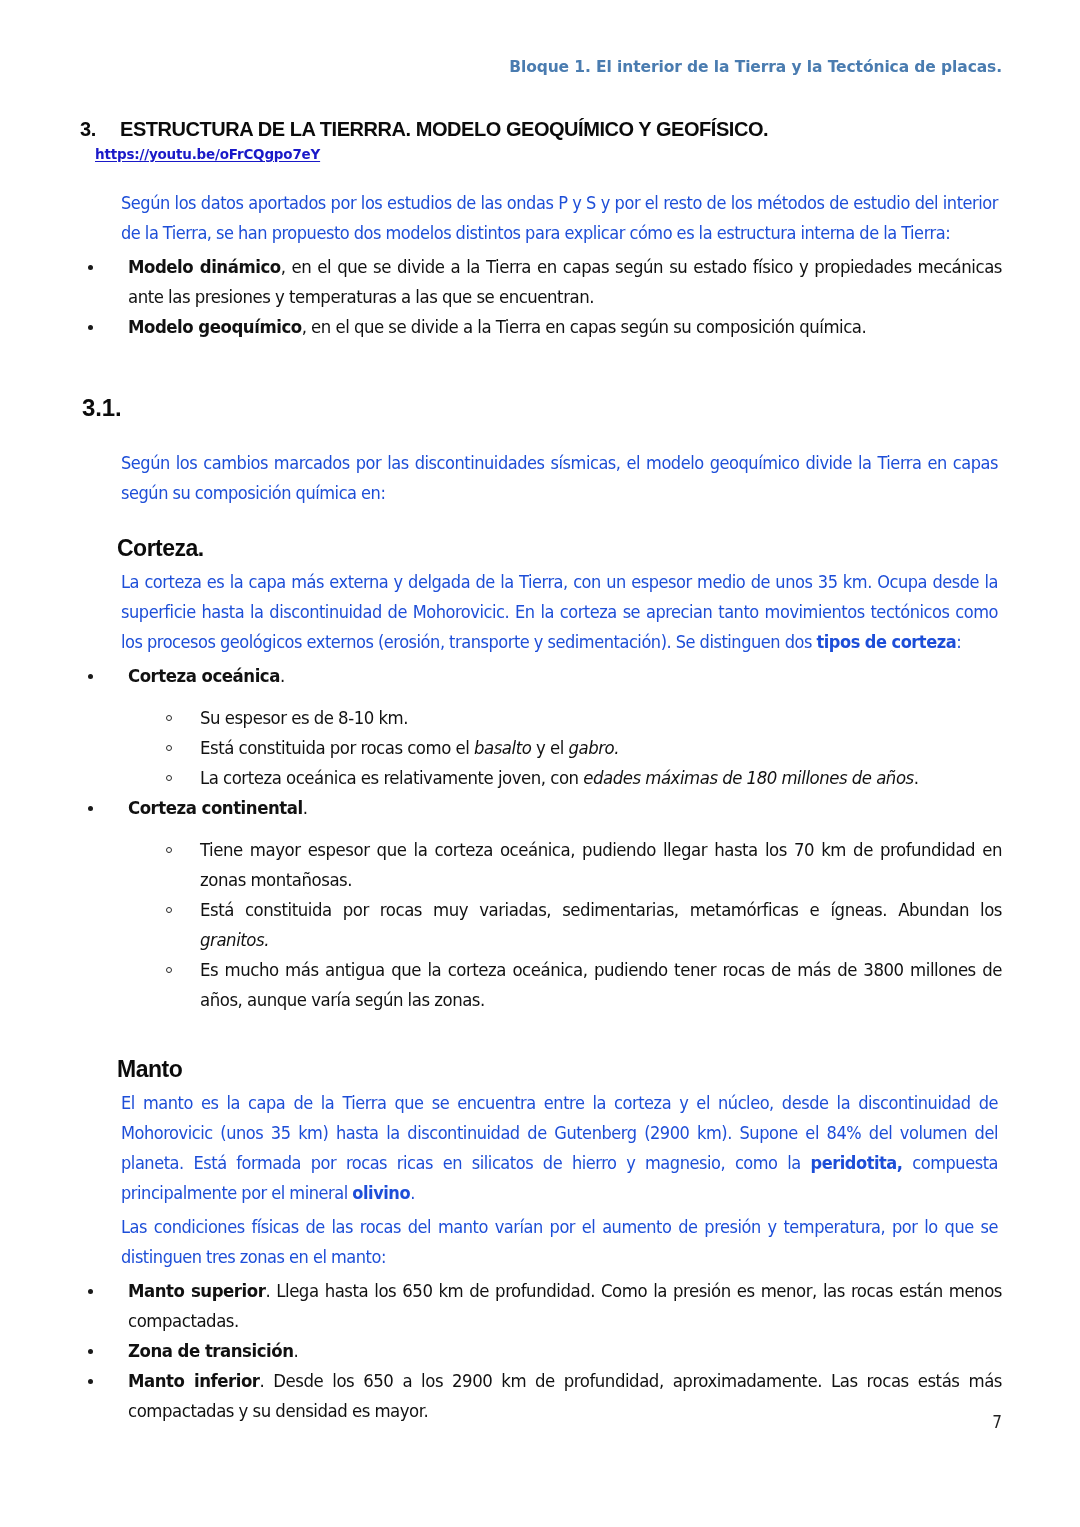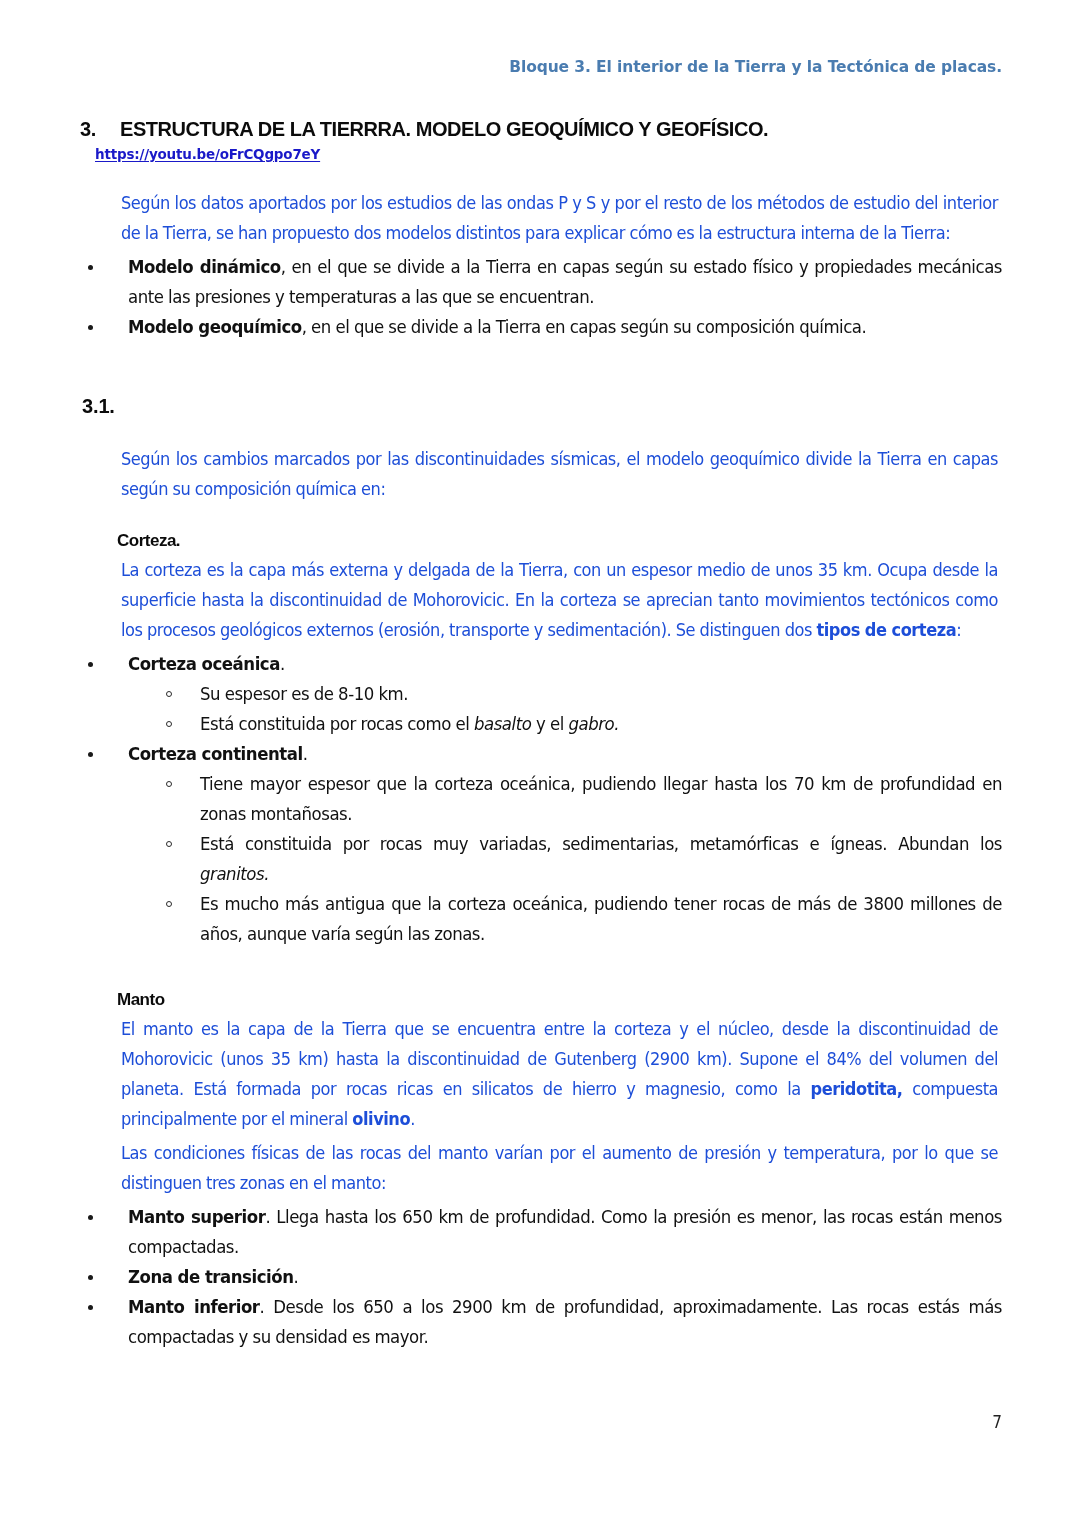--- a/index.html
+++ b/index.html
@@ -64,21 +64,21 @@
     width: 40px;
     flex: 0 0 40px;
   }
   .sec-heading .sec-text { flex: 1 1 auto; }
 
   .sub-heading {
     display: flex;
     align-items: baseline;
     font-family: "Liberation Sans", "DejaVu Sans", sans-serif;
     font-weight: bold;
-    font-size: 20px;
+    font-size: 24px;
     letter-spacing: -0.15px;
     line-height: 1.2;
     margin: 0;
     padding-left: 2px;
     color: #0b0b0b;
   }
   .sub-heading .sec-num {
     width: 62px;
     flex: 0 0 62px;
   }
@@ -115,21 +115,21 @@
   }
 
   
   .b { font-weight: bold; text-align: right; }
   .i { font-style: italic; }
 
   
   .block-title {
     font-family: "Liberation Sans", "DejaVu Sans", sans-serif;
     font-weight: bold;
-    font-size: 17px;
+    font-size: 23px;
     letter-spacing: -0.5px;
     line-height: 1.25;
     margin: 0;
     color: #0b0b0b;
   }
 
   
   ul.lvl1, ul.lvl2 {
     list-style: none;
     margin: 0;
@@ -154,21 +154,21 @@
     top: 13px;
     width: 5px;
     height: 5px;
     border-radius: 50%;
     background: #1a1a1a;
   }
   ul.lvl1 > li.nojust { text-align: left; }
 
   
   ul.lvl2 {
-    margin-top: 0;
+    margin-top: 12px;
   }
   ul.lvl2 > li {
     position: relative;
     padding-left: 40px;
     margin-left: 32px;
     font-family: "DejaVu Sans Condensed", "Liberation Sans Narrow", "DejaVu Sans", sans-serif;
     font-size: 18.4px;
     line-height: 30px;
     text-align: justify;
     letter-spacing: -0.45px;
@@ -202,21 +202,21 @@
     font-family: "DejaVu Sans Condensed", "DejaVu Sans", sans-serif;
     font-size: 17px;
     color: #222222;
   }
 </style>
 </head>
 <body>
 
 <div class="page">
 
-  <div class="doc-header">Bloque 3. El interior de la Tierra y la Tectónica de placas.</div>
+  <div class="doc-header">Bloque 1. El interior de la Tierra y la Tectónica de placas.</div>
 
   <div class="content">
 
     <h1 class="sec-heading">
       <span class="sec-num">3.</span>
       <span class="sec-text">ESTRUCTURA DE LA TIERRRA. MODELO GEOQUÍMICO Y GEOFÍSICO.</span>
     </h1>
 
     <a class="doc-link" href="#">https://youtu.be/oFrCQgpo7eY</a>
 
@@ -257,20 +257,23 @@
     <ul class="lvl1">
       <li class="nojust">
         <span class="b">Corteza oceánica</span><span>.</span>
         <ul class="lvl2">
           <li class="nojust">
             <span>Su espesor es de 8-10 km.</span>
           </li>
           <li class="nojust">
             <span>Está constituida por rocas como el </span><span class="i">basalto</span><span> y el </span><span class="i">gabro.</span>
           </li>
+          <li class="nojust">
+            <span>La corteza oceánica es relativamente joven, con </span><span class="i">edades máximas de 180 millones de años</span><span>.</span>
+          </li>
         </ul>
       </li>
       <li class="nojust">
         <span class="b">Corteza continental</span><span>.</span>
         <ul class="lvl2">
           <li>
             <span>Tiene mayor espesor que la corteza oceánica, pudiendo llegar hasta los 70 km de profundidad en zonas montañosas.</span>
           </li>
           <li>
             <span>Está constituida por rocas muy variadas, sedimentarias, metamórficas e ígneas. Abundan los </span><span class="i">granitos.</span>

